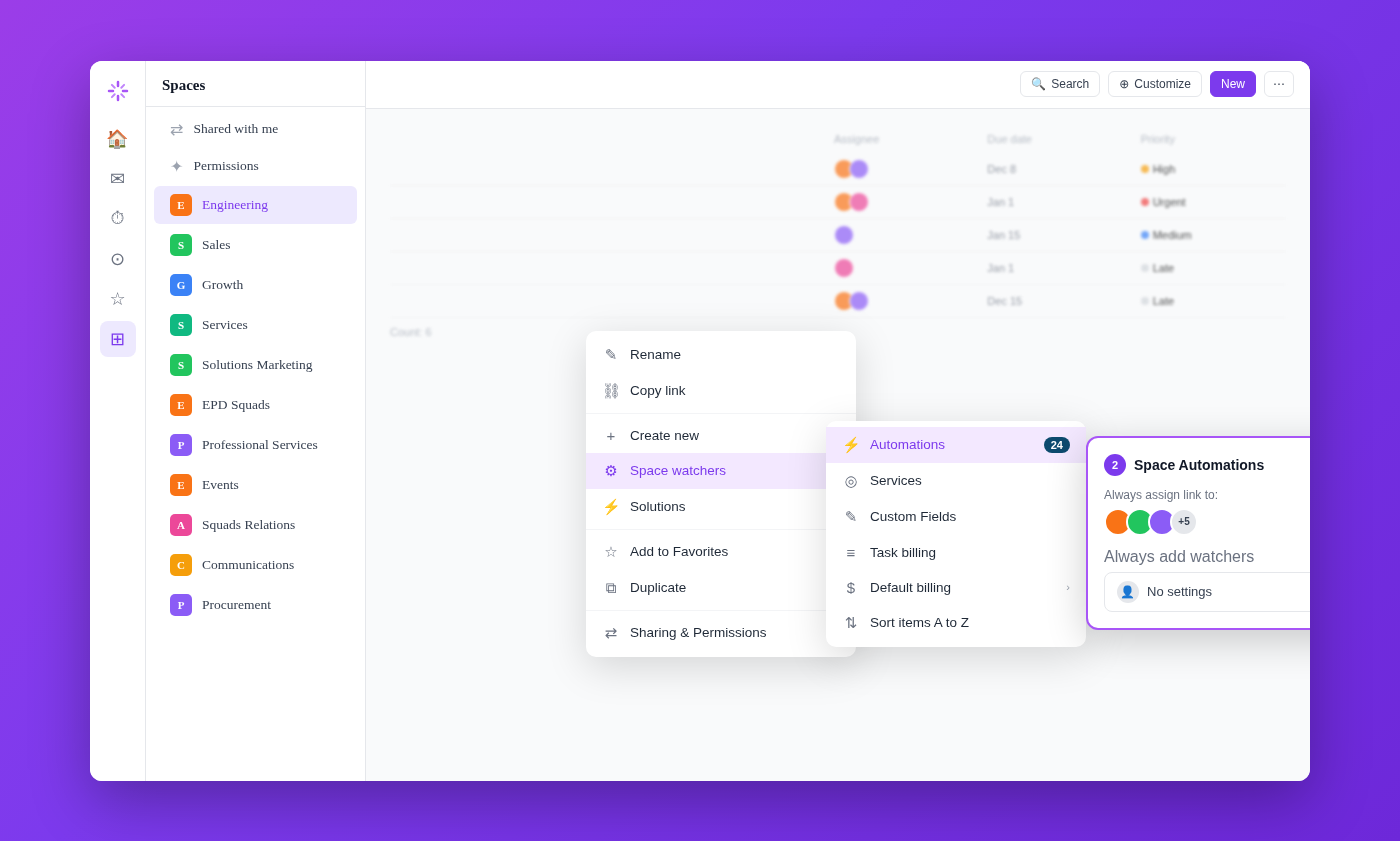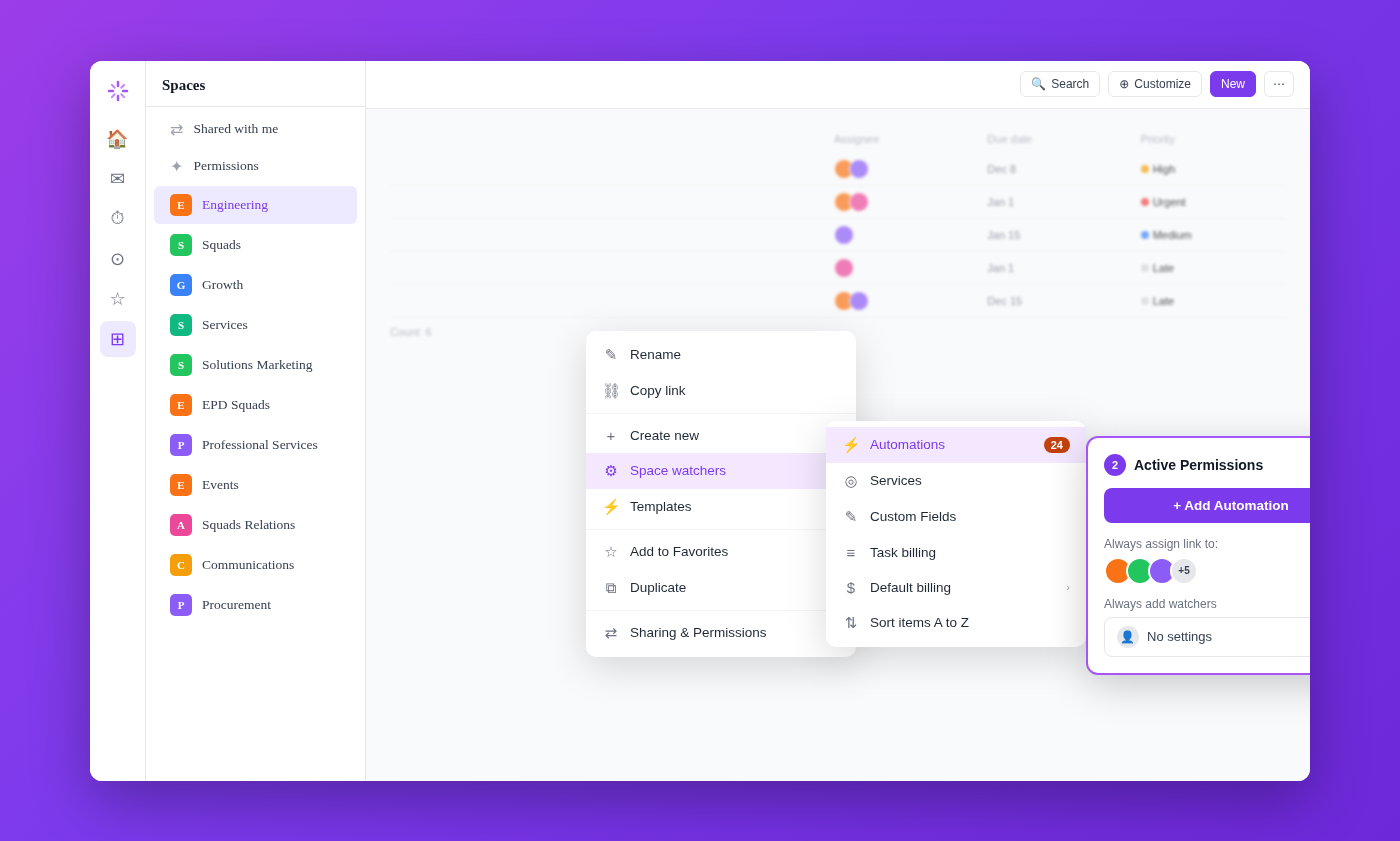--- a/index.html
+++ b/index.html
@@ -225,21 +225,21 @@
       align-items: center;
       gap: 10px;
       padding: 9px 16px;
       font-size: 13.5px;
       color: #1f2937;
       cursor: pointer;
     }
     .submenu-item.active { background: #f3e8ff; color: #7c3aed; }
     .badge {
       margin-left: auto;
-      background: #c2410c;
+      background: #0c4a6e;
       color: #fff;
       font-size: 11px;
       font-weight: 600;
       padding: 2px 7px;
       border-radius: 10px;
     }
     .sub-icon { font-size: 15px; color: #6b7280; width: 18px; text-align: center; }
     .submenu-item.active .sub-icon { color: #7c3aed; }
     .submenu-chevron { margin-left: auto; font-size: 11px; color: #9ca3af; }
     
@@ -328,21 +328,21 @@
       background: #e5e7eb;
       font-size: 10px;
       color: #374151;
       display: flex;
       align-items: center;
       justify-content: center;
       font-weight: 600;
     }
     .watcher-section {}
     .watcher-label {
-      font-size: 12px;
+      font-size: 16px;
       color: #6b7280;
       margin-bottom: 6px;
     }
     .no-watchers-btn {
       display: flex;
       align-items: center;
       gap: 8px;
       border: 1px solid #e5e7eb;
       border-radius: 8px;
       padding: 8px 12px;
@@ -403,21 +403,21 @@
       <div class="sidebar-item">
         <span class="sidebar-icon">✦</span>
         <span>Permissions</span>
       </div>
       <div class="sidebar-item active">
         <span class="space-badge" style="background:#f97316;">E</span>
         <span>Engineering</span>
       </div>
       <div class="sidebar-item">
         <span class="space-badge" style="background:#22c55e;">S</span>
-        <span>Squads</span>
+        <span>Sales</span>
       </div>
       <div class="sidebar-item">
         <span class="space-badge" style="background:#3b82f6;">G</span>
         <span>Growth</span>
       </div>
       <div class="sidebar-item">
         <span class="space-badge" style="background:#10b981;">S</span>
         <span>Services</span>
       </div>
       <div class="sidebar-item">
@@ -554,21 +554,21 @@
             <span>Create new</span>
             <span class="menu-chevron">›</span>
           </div>
           <div class="menu-item highlighted">
             <span class="menu-icon">⚙</span>
             <span>Space watchers</span>
             <span class="menu-chevron">›</span>
           </div>
           <div class="menu-item">
             <span class="menu-icon">⚡</span>
-            <span>Templates</span>
+            <span>Solutions</span>
             <span class="menu-chevron">›</span>
           </div>
           <div class="menu-divider"></div>
           <div class="menu-item">
             <span class="menu-icon">☆</span>
             <span>Add to Favorites</span>
           </div>
           <div class="menu-item">
             <span class="menu-icon">⧉</span>
             <span>Duplicate</span>
@@ -605,25 +605,22 @@
           </div>
           <div class="submenu-item">
             <span class="sub-icon">⇅</span>
             <span>Sort items A to Z</span>
           </div>
         </div>
 
         <div class="automation-panel">
           <div class="panel-header">
             <div class="panel-count">2</div>
-            <span class="panel-title">Active Permissions</span>
-          </div>
-          <button class="add-automation-btn">
-            <span>+ Add Automation</span>
-          </button>
+            <span class="panel-title">Space Automations</span>
+          </div>
           <div class="assign-section">
             <div class="assign-label">Always assign link to:</div>
             <div class="assignee-avatars">
               <div class="assign-avatar" style="background:#f97316;"></div>
               <div class="assign-avatar" style="background:#22c55e;"></div>
               <div class="assign-avatar" style="background:#8b5cf6;"></div>
               <div class="assign-more">+5</div>
             </div>
           </div>
           <div class="watcher-section">

